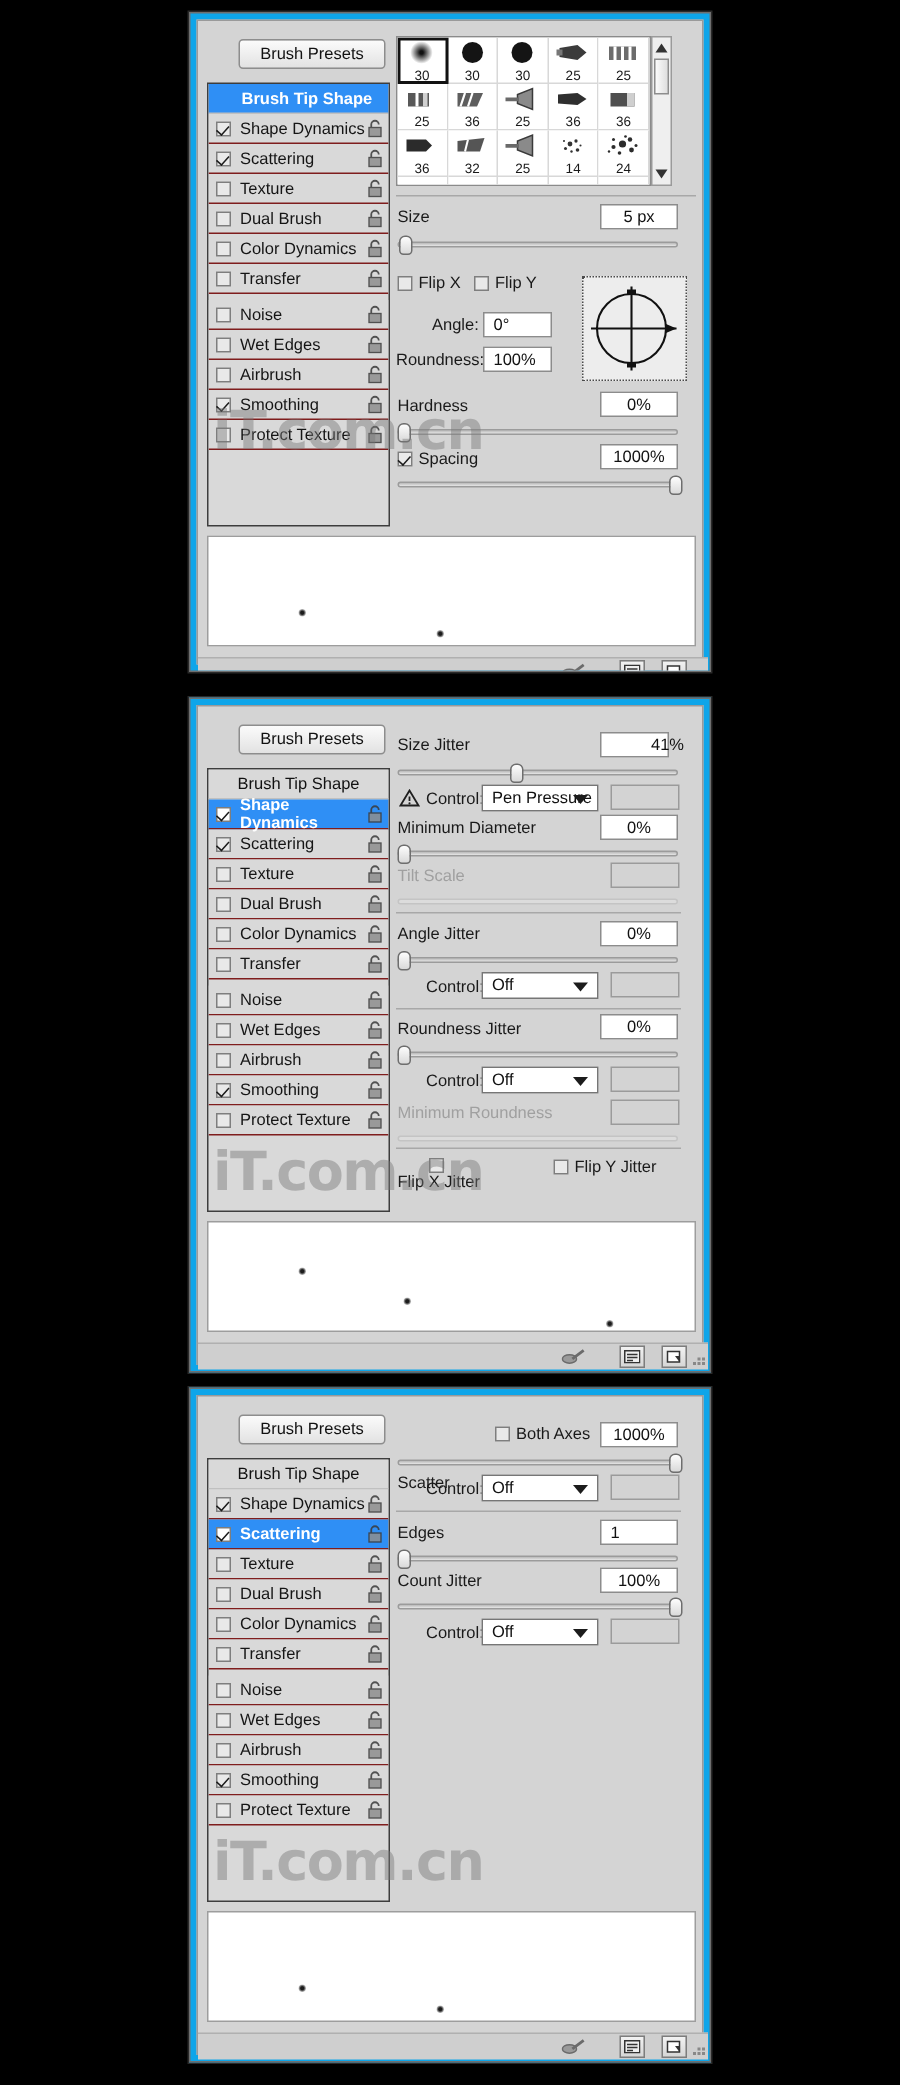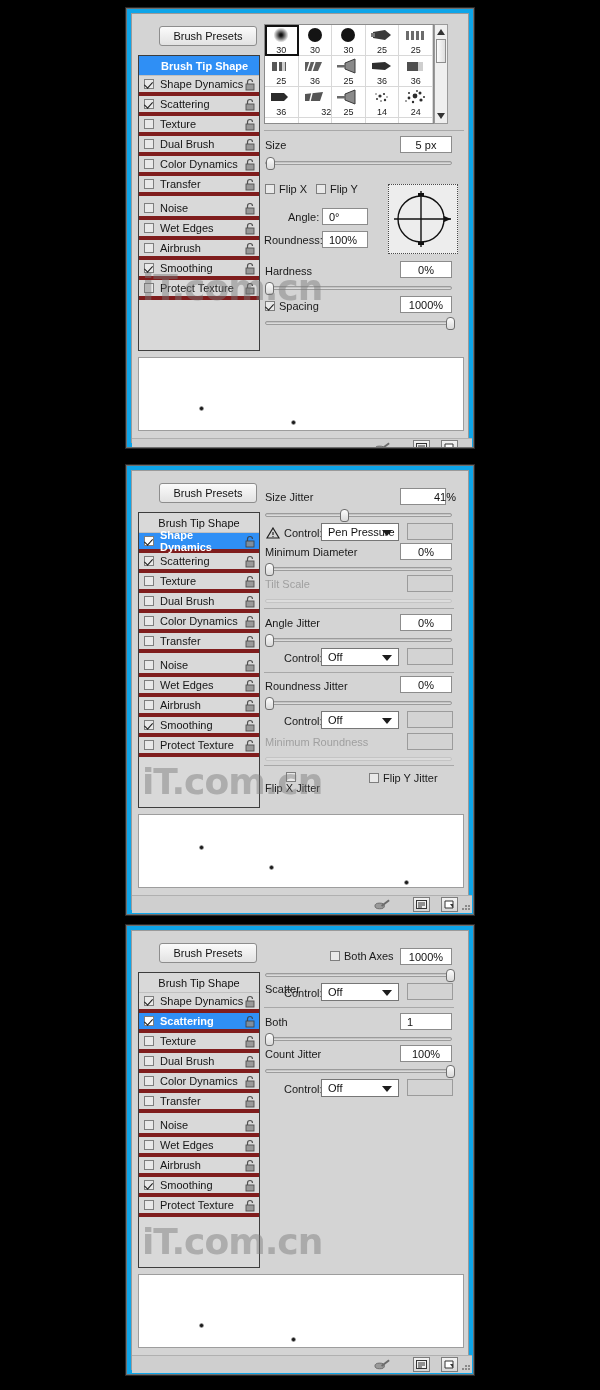--- a/index.html
+++ b/index.html
@@ -72,21 +72,21 @@
     color: #fff;
     font-weight: bold;
     justify-content: flex-start;
     padding-left: 22px;
   }
   .opt-row {
     height: 20px;
     display: flex; align-items: center;
     padding: 0 3px 0 5px;
     font-size: 11px; color: #151515;
-    border-bottom: 4px solid #7f1d1d;
+    border-bottom: 1px solid #7f1d1d;
     background: #d9d9d9;
     cursor: pointer;
   }
   .opt-row.sel { background: #2f8ff5; color: #fff; font-weight: bold; }
   .opt-row.gap { margin-top: 4px; }
   .opt-row .lbl { flex: 1; }
   .cbx {
     width: 10px; height: 10px;
     background: #e9e9e9;
     border: 1px solid #7e7e7e;
@@ -443,21 +443,21 @@
                 <div class="num">36</div>
               </div>
               <div class="bgcell" style="left:0px; top:62px; width:33.6px; height:31px;">
                 <div class="tip">
                   <svg width="26" height="18" viewBox="0 0 26 18">
                     <path d="M3 5 L16 5 L20 9 L16 13 L3 13 Z" fill="#2b2b2b"></path>
                   </svg>
                 </div>
                 <div class="num">36</div>
               </div>
-              <div class="bgcell" style="left:33.6px; top:62px; width:33.6px; height:31px;align-items:flex-end;">
+              <div class="bgcell" style="left:33.6px; top:62px; width:33.6px; height:31px;">
                 <div class="tip">
                   <svg width="26" height="18" viewBox="0 0 26 18">
                     <path d="M3 6 L21 4 L18 13 L3 13 Z" fill="#555"></path>
                     <path d="M10 5 L8 13" stroke="#fff" stroke-width="1.4"></path>
                   </svg>
                 </div>
                 <div class="num">32</div>
               </div>
               <div class="bgcell" style="left:67.2px; top:62px; width:33.6px; height:31px;">
                 <div class="tip">
@@ -1019,21 +1019,21 @@
 
         <div class="label" style="position:absolute; left:20px; top:50px;">Control:</div>
         <div class="dd" style="left:57px; top:46px; width:78px;">
           <span>Off</span>
           <span class="arr"></span>
         </div>
         <div class="numbox empty" style="left:143px; top:46px; width:46px;"></div>
 
         <div class="divider" style="left:0; top:70px; width:190px;"></div>
 
-        <div class="label" style="position:absolute; left:1px; top:79px;">Both</div>
+        <div class="label" style="position:absolute; left:1px; top:79px;">Edges</div>
         <div class="numbox" style="left:136px; top:76px; width:52px; justify-content:flex-start; padding-left:6px;">1</div>
         <div class="slider" style="left:1px; top:96px; width:187px;">
           <div class="track"></div>
           <div class="knob" style="left:4px;"></div>
         </div>
 
         <div class="label" style="position:absolute; left:1px; top:111px;">Count Jitter</div>
         <div class="numbox" style="left:136px; top:108px; width:52px;">100%</div>
         <div class="slider" style="left:1px; top:128px; width:187px;">
           <div class="track"></div>

